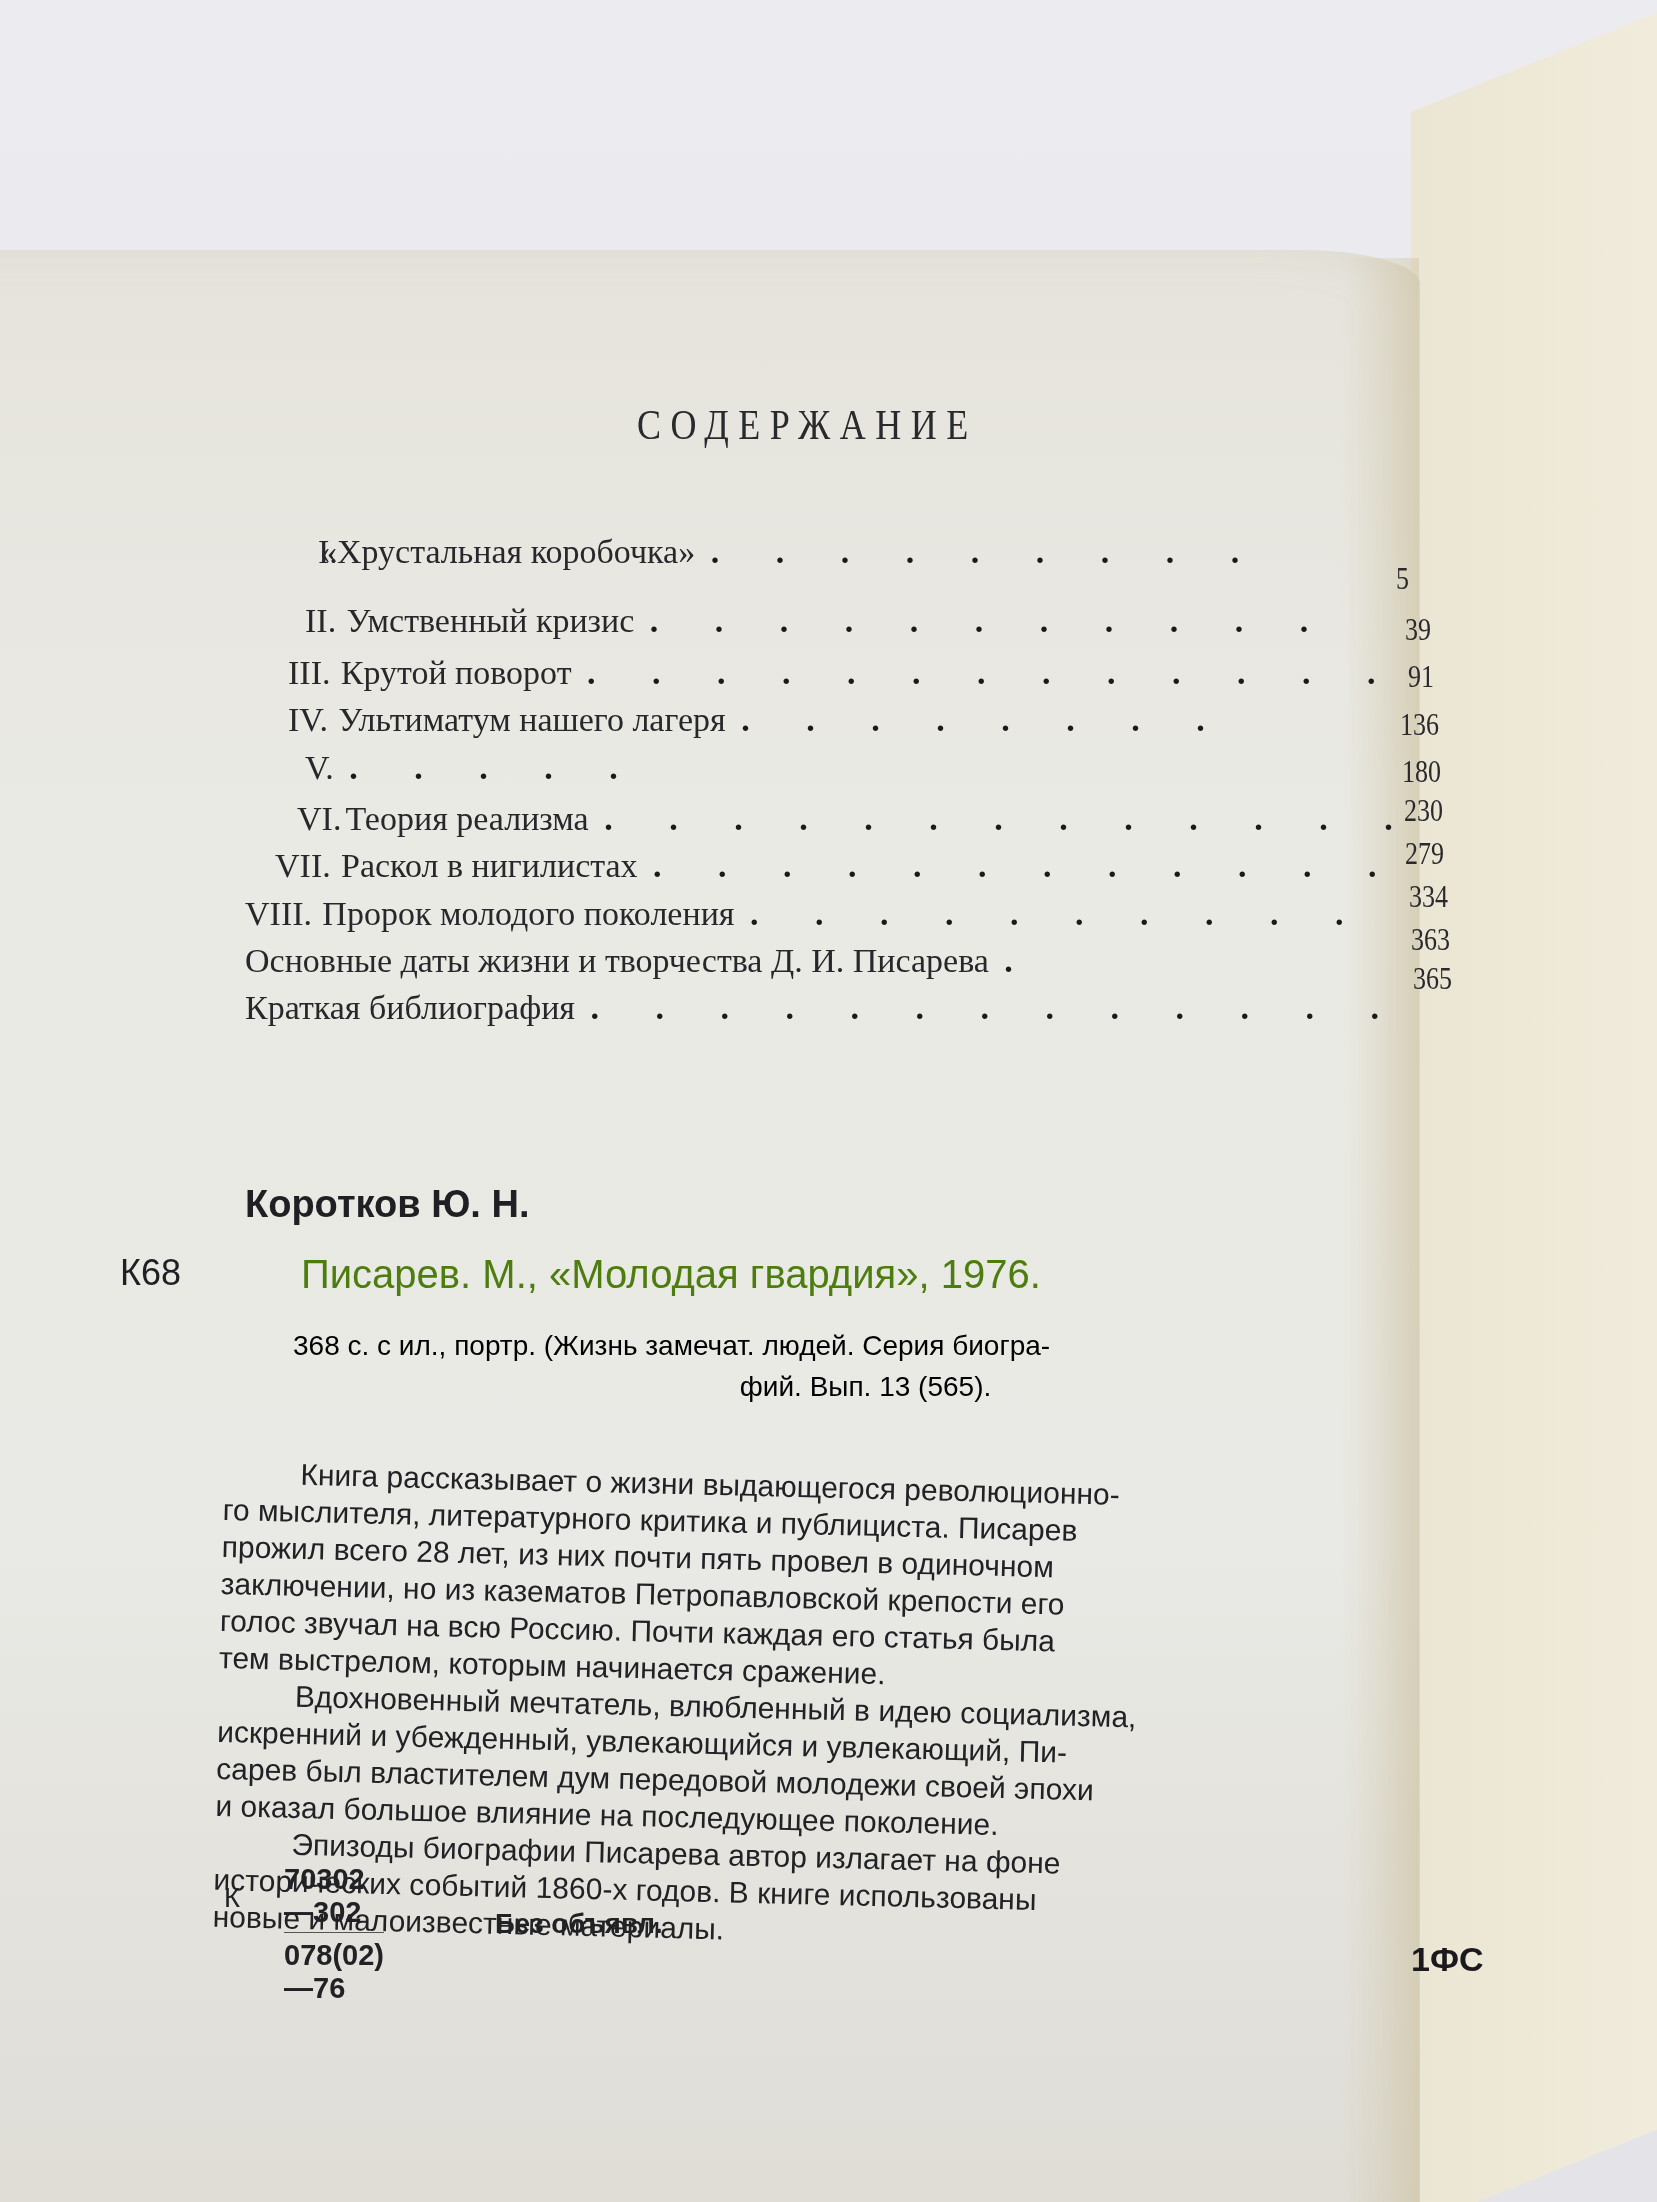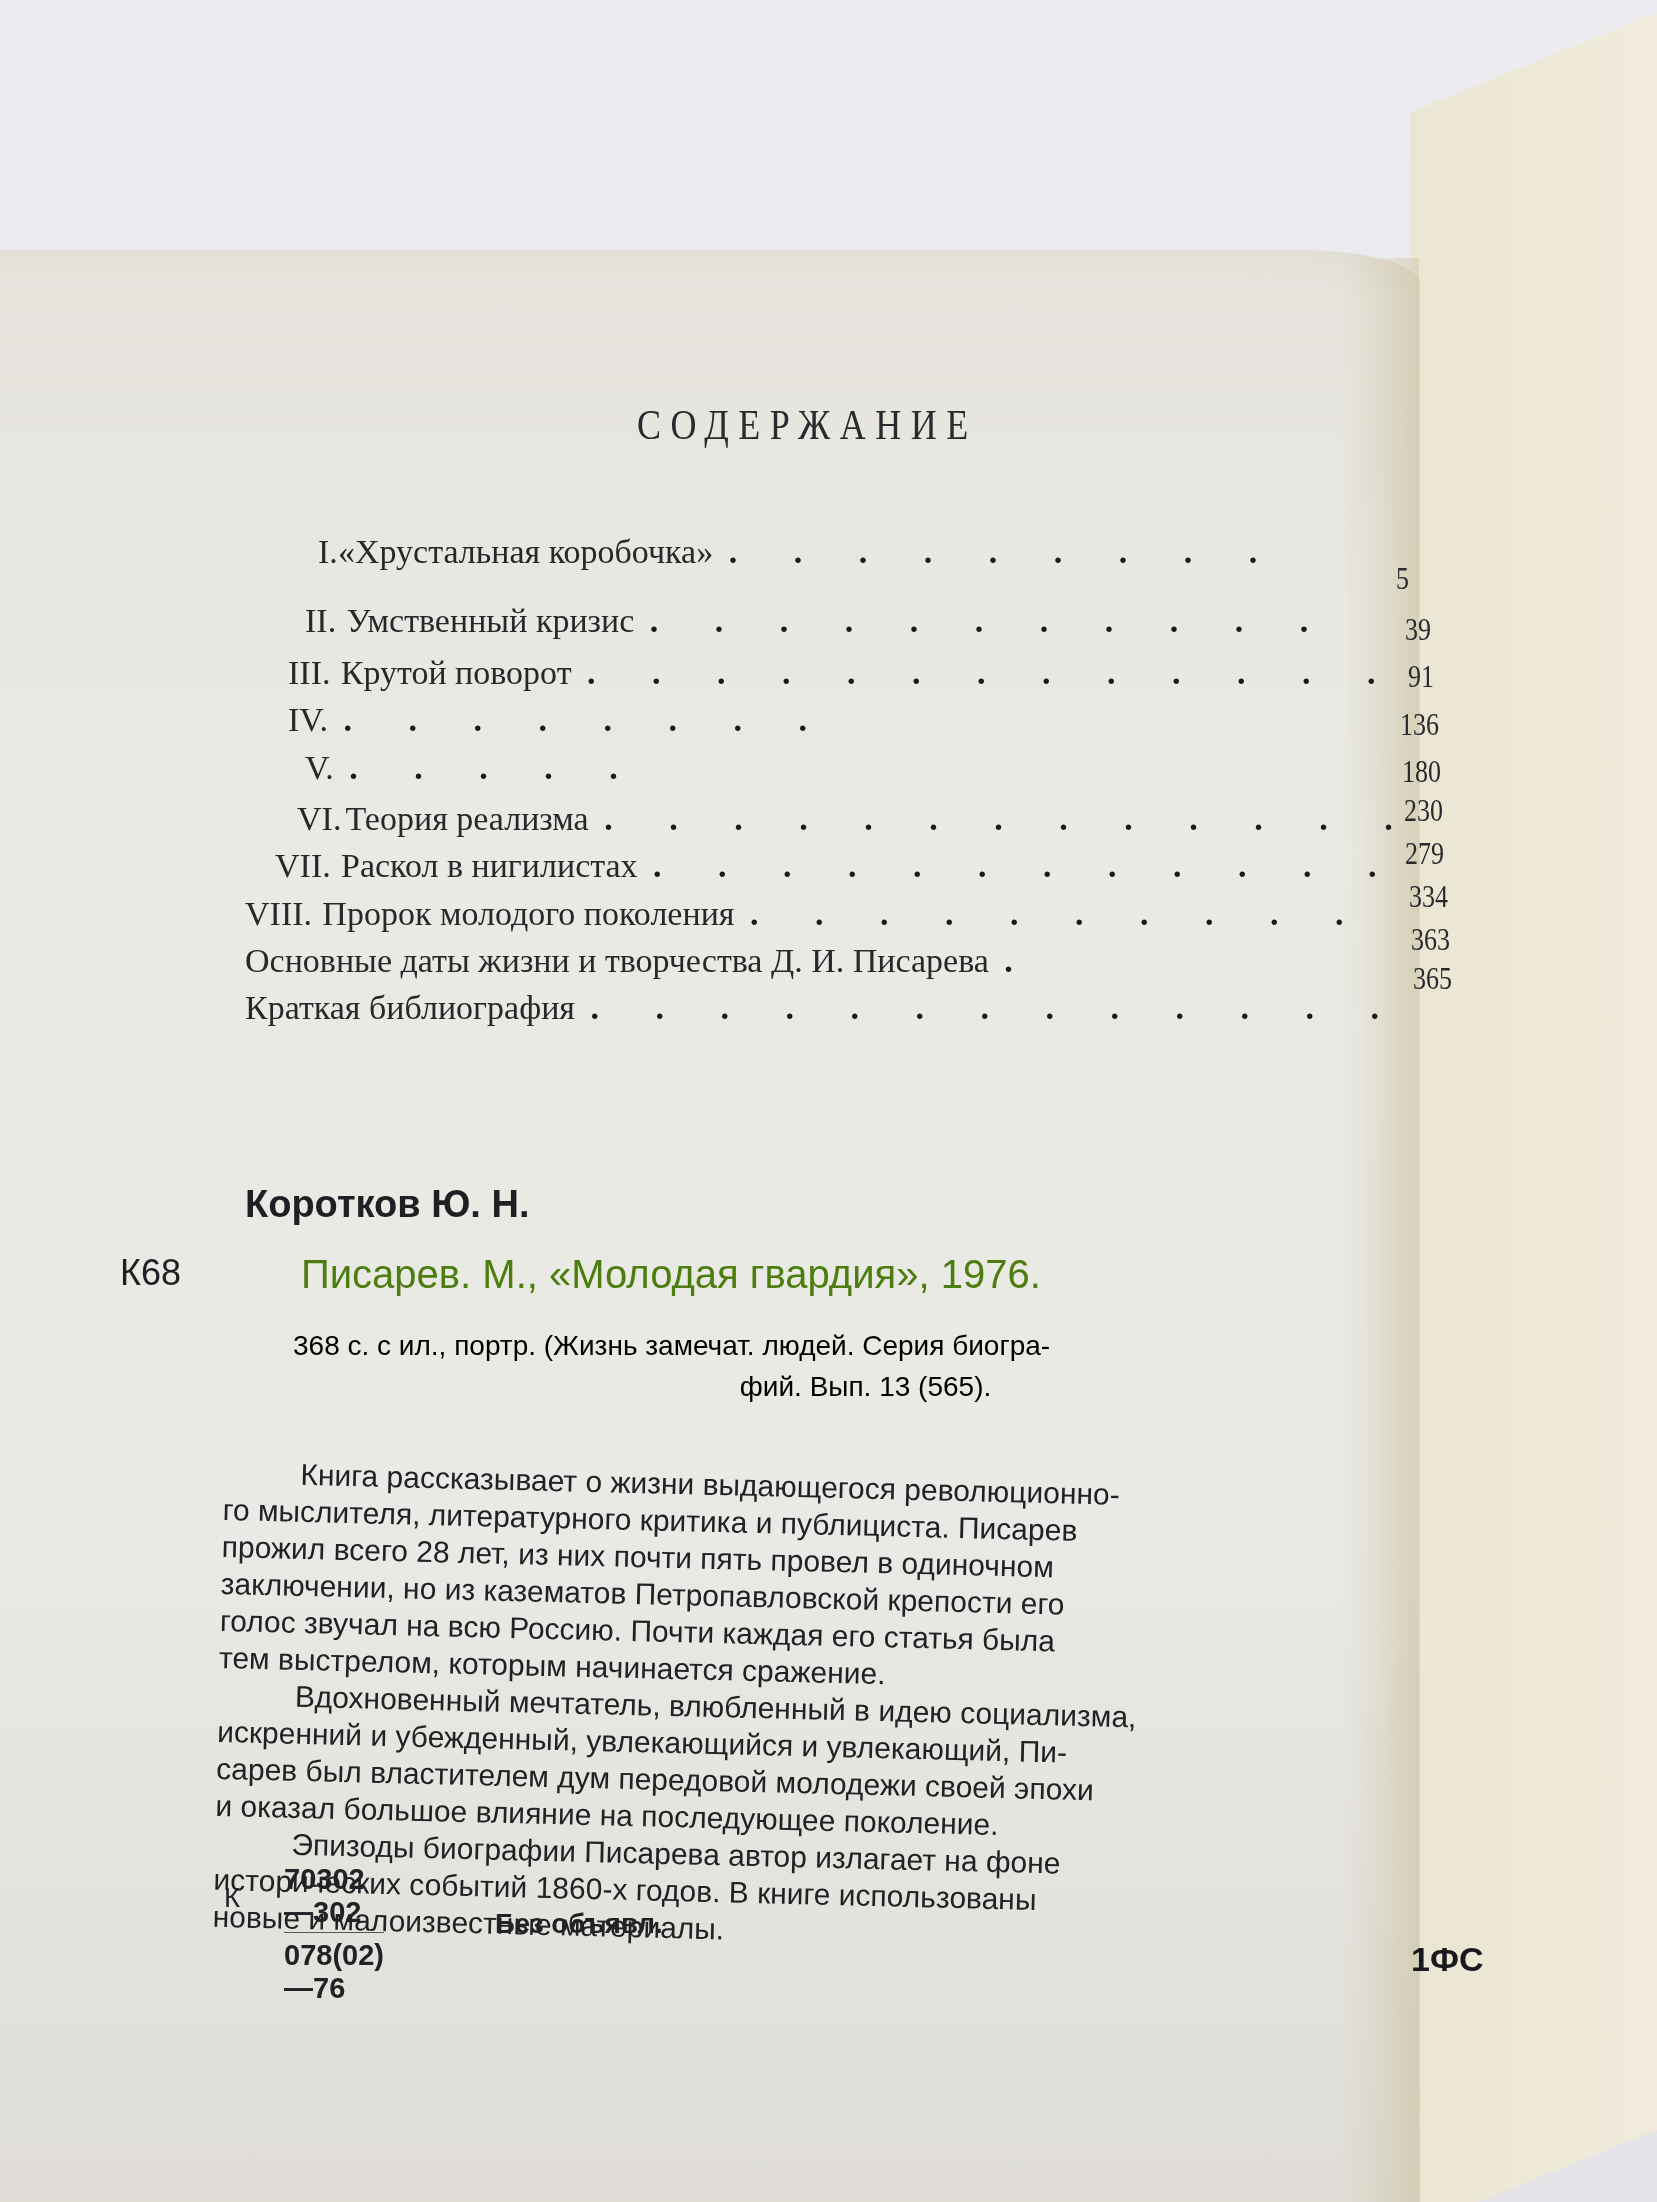--- a/index.html
+++ b/index.html
@@ -80,41 +80,42 @@
 <div class="right-page-edge"></div>
 <div class="left-page"></div>
 <div class="gutter-shade"></div>
 
 <div class="content">
 
   <div class="toc-title">СОДЕРЖАНИЕ</div>
 
   <div class="toc-row" style="left:318px; top:533px;">
     <span class="num" style="width:0px;">I.</span>
-    <span style="margin-left:20px;">«Хрустальная коробочка»</span>
+    <span style="margin-left:2px;">«Хрустальная коробочка»</span>
     <span class="dots">. . . . . . . . .</span>
   </div>
   <div class="toc-page" style="left:1396px; top:564px;">5</div>
 
   <div class="toc-row" style="left:305px; top:602px;align-items:flex-end;">
     <span>II.</span>
     <span style="margin-left:10.3px;">Умственный кризис</span>
     <span class="dots">. . . . . . . . . . .</span>
   </div>
   <div class="toc-page" style="left:1405px; top:615px;">39</div>
 
   <div class="toc-row" style="left:288px; top:654px;">
     <span>III.</span>
     <span style="margin-left:10.3px;">Крутой поворот</span>
     <span class="dots">. . . . . . . . . . . . .</span>
   </div>
   <div class="toc-page" style="left:1408px; top:662px;">91</div>
 
   <div class="toc-row" style="left:288px; top:701px;">
     <span>IV.</span>
+    <span style="margin-left:10.3px;">Ультиматум нашего лагеря</span>
     <span class="dots">. . . . . . . .</span>
   </div>
   <div class="toc-page" style="left:1400px; top:710px;">136</div>
 
   <div class="toc-row" style="left:305px; top:749px;">
     <span>V.</span>
     <span class="dots">. . . . .</span>
   </div>
   <div class="toc-page" style="left:1402px; top:757px;">180</div>
 

